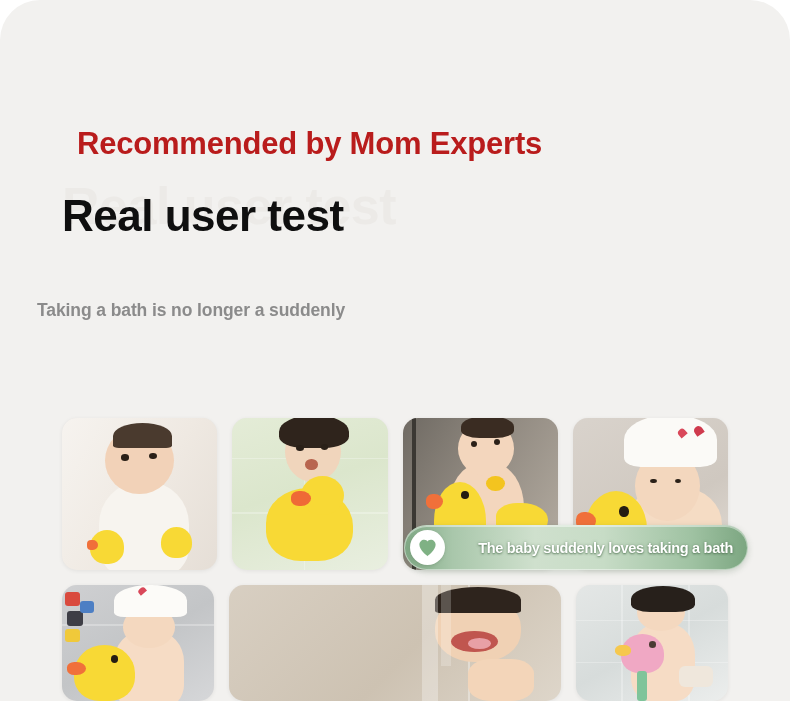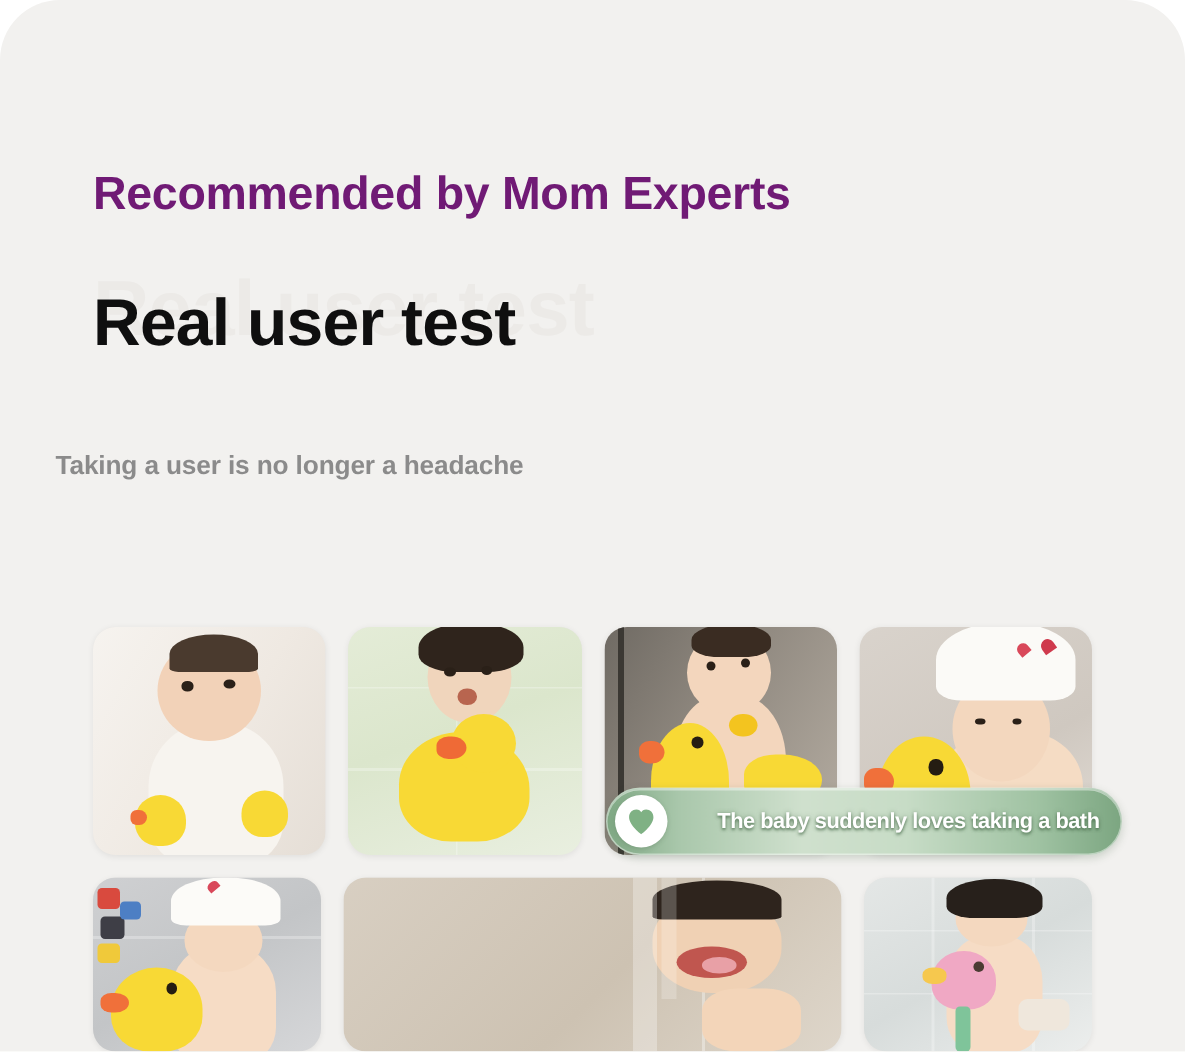--- a/index.html
+++ b/index.html
@@ -40,24 +40,24 @@
     font-weight: bold;
     color: #eceae7;
     letter-spacing: -0.5px;
     white-space: nowrap;
     user-select: none;
     pointer-events: none;
   }
   .title-main {
     font-size: 31px;
     font-weight: bold;
-    color: #701a75;
+    color: #b91c1c;
     letter-spacing: -0.2px;
     line-height: 1.1;
-    margin: 0;
+    margin: 15px;
     white-space: nowrap;
     position: relative;
     z-index: 2;
   }
   .title-sub-big {
     position: absolute;
     left: 62px;
     top: 193px;
     font-size: 44px;
     font-weight: bold;
@@ -234,21 +234,21 @@
 <div id="page">
 
   <div class="ghost-watermark">Real user test</div>
 
   <div class="heading-block">
     <h1 class="title-main">Recommended by Mom Experts</h1>
   </div>
 
   <h2 class="title-sub-big">Real user test</h2>
 
-  <p class="tagline">Taking a user is no longer a headache</p>
+  <p class="tagline">Taking a bath is no longer a suddenly</p>
 
   <div class="grid">
 
     <div class="photo-row row-top">
 
       <div class="photo-card">
         <div class="ph sc1">
           <div class="towel" style="left:24%;top:42%;width:58%;height:62%;background:#f7f4ef;"></div>
           <div class="baby-head" style="left:28%;top:6%;width:44%;height:44%;background:#f2d2b8;"></div>
           <div class="hair" style="left:33%;top:3%;width:38%;height:17%;background:#4a3a2e;border-radius:50% 50% 10% 10%;"></div>

